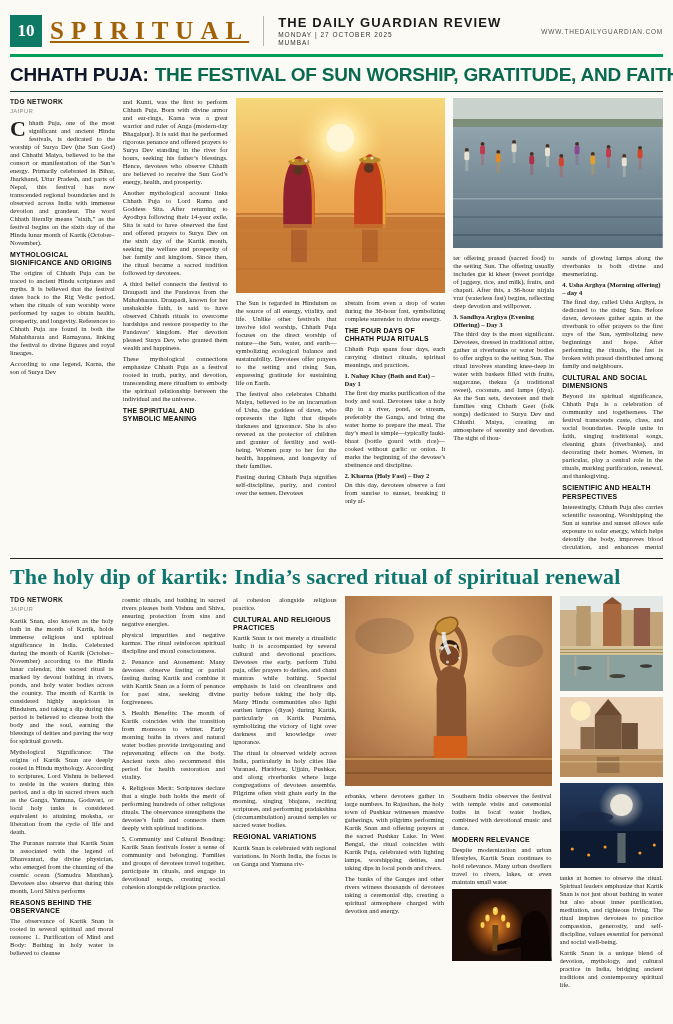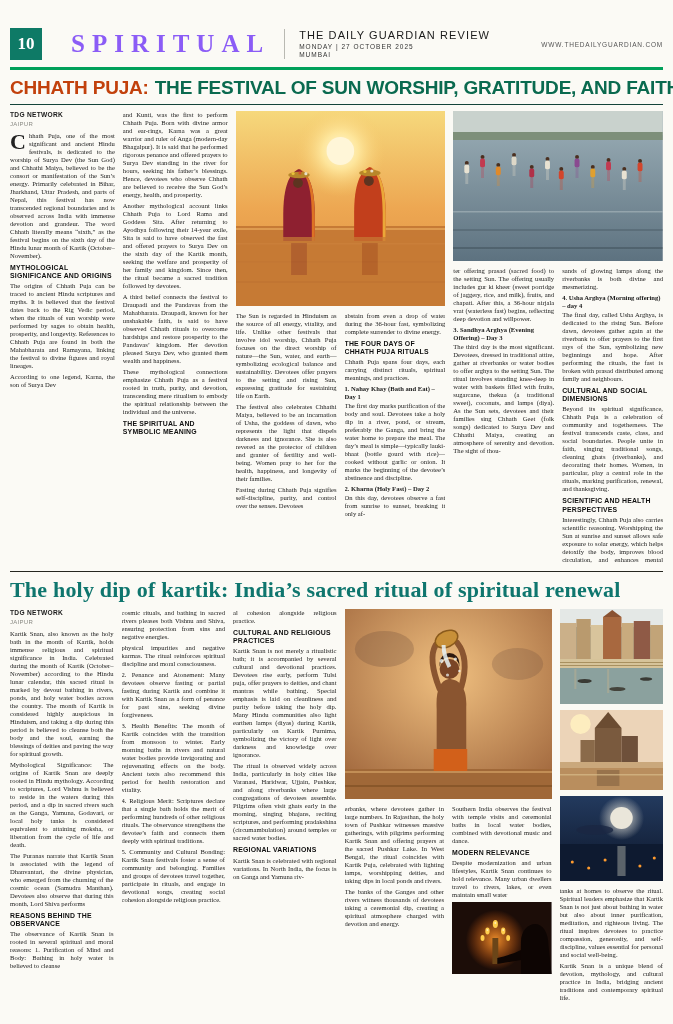--- a/index.html
+++ b/index.html
@@ -1,36 +1,36 @@
 <!DOCTYPE html>
 <html><head>
 <meta charset="utf-8">
 <title>The Daily Guardian Review — Spiritual</title>
 <style>
   html,body{margin:0;padding:0;background:#e9e8e3;}
   .page{width:673px;height:1024px;margin:0 auto;background:#fbfaf5;box-sizing:border-box;
-        padding:21px 10px;overflow:hidden;color:#1a1a1a;font-family:"Liberation Serif",serif;}
+        padding:8px 10px;overflow:hidden;color:#1a1a1a;font-family:"Liberation Serif",serif;}
 
   
   .masthead{display:flex;align-items:center;height:46px;border-bottom:3px solid #00a05a;}
   .pagebox{width:32px;height:32px;background:#0e7a66;color:#fff;display:flex;align-items:center;
            justify-content:center;font:bold 17px "Liberation Serif",serif;flex:none;}
-  .section-title{font:bold 25px "Liberation Serif",serif;letter-spacing:7px;color:#8b5cf6;margin-left:29px;white-space:nowrap;}
+  .section-title{font:bold 25px "Liberation Serif",serif;letter-spacing:7px;color:#a16207;margin-left:8px;white-space:nowrap;text-decoration:underline;}
   .mast-divider{width:1px;height:30px;background:#b9b9b2;margin:0 14px;flex:none;}
   .mast-center{font-family:"Liberation Sans",sans-serif;line-height:1;}
-  .mast-paper{font-size:11px;font-weight:normal;letter-spacing:1.1px;}
+  .mast-paper{font-size:13px;font-weight:bold;letter-spacing:1.1px;}
   .mast-date{font-size:6.5px;letter-spacing:1px;margin-top:3px;color:#333;}
   .mast-city{font-size:6.5px;letter-spacing:1px;margin-top:2px;color:#333;}
   .mast-spacer{flex:1;}
   .mast-site{font-family:"Liberation Sans",sans-serif;font-size:6.5px;letter-spacing:.8px;color:#555;}
 
   
   .a1-head{margin:7px 0 0;font:bold 19px/22px "Liberation Sans",sans-serif;letter-spacing:-.2px;
            border-bottom:1px solid #14443a;padding-bottom:5px;white-space:nowrap;}
-  .a1-head .red{color:#c2410c;margin-right:6px;}
+  .a1-head .red{color:#0f172a;margin-right:6px;}
   .a1-head .grn{color:#0a6a4f;}
   .inter-rule{border-top:1px solid #26261f;margin-top:8px;}
   .a2-head{margin:5px 0 4px;font:bold 22px/26px "Liberation Serif",serif;color:#0f766e;letter-spacing:.2px;white-space:nowrap;}
 
   
   .cols{display:flex;gap:8px;margin-top:6px;}
   .col{flex:1;min-width:0;overflow:hidden;}
   .colgroup{flex:2;min-width:0;display:flex;flex-direction:column;overflow:hidden;}
   .subcols{display:flex;gap:8px;flex:1;min-height:0;overflow:hidden;}
   .subcols .col{overflow:hidden;}

